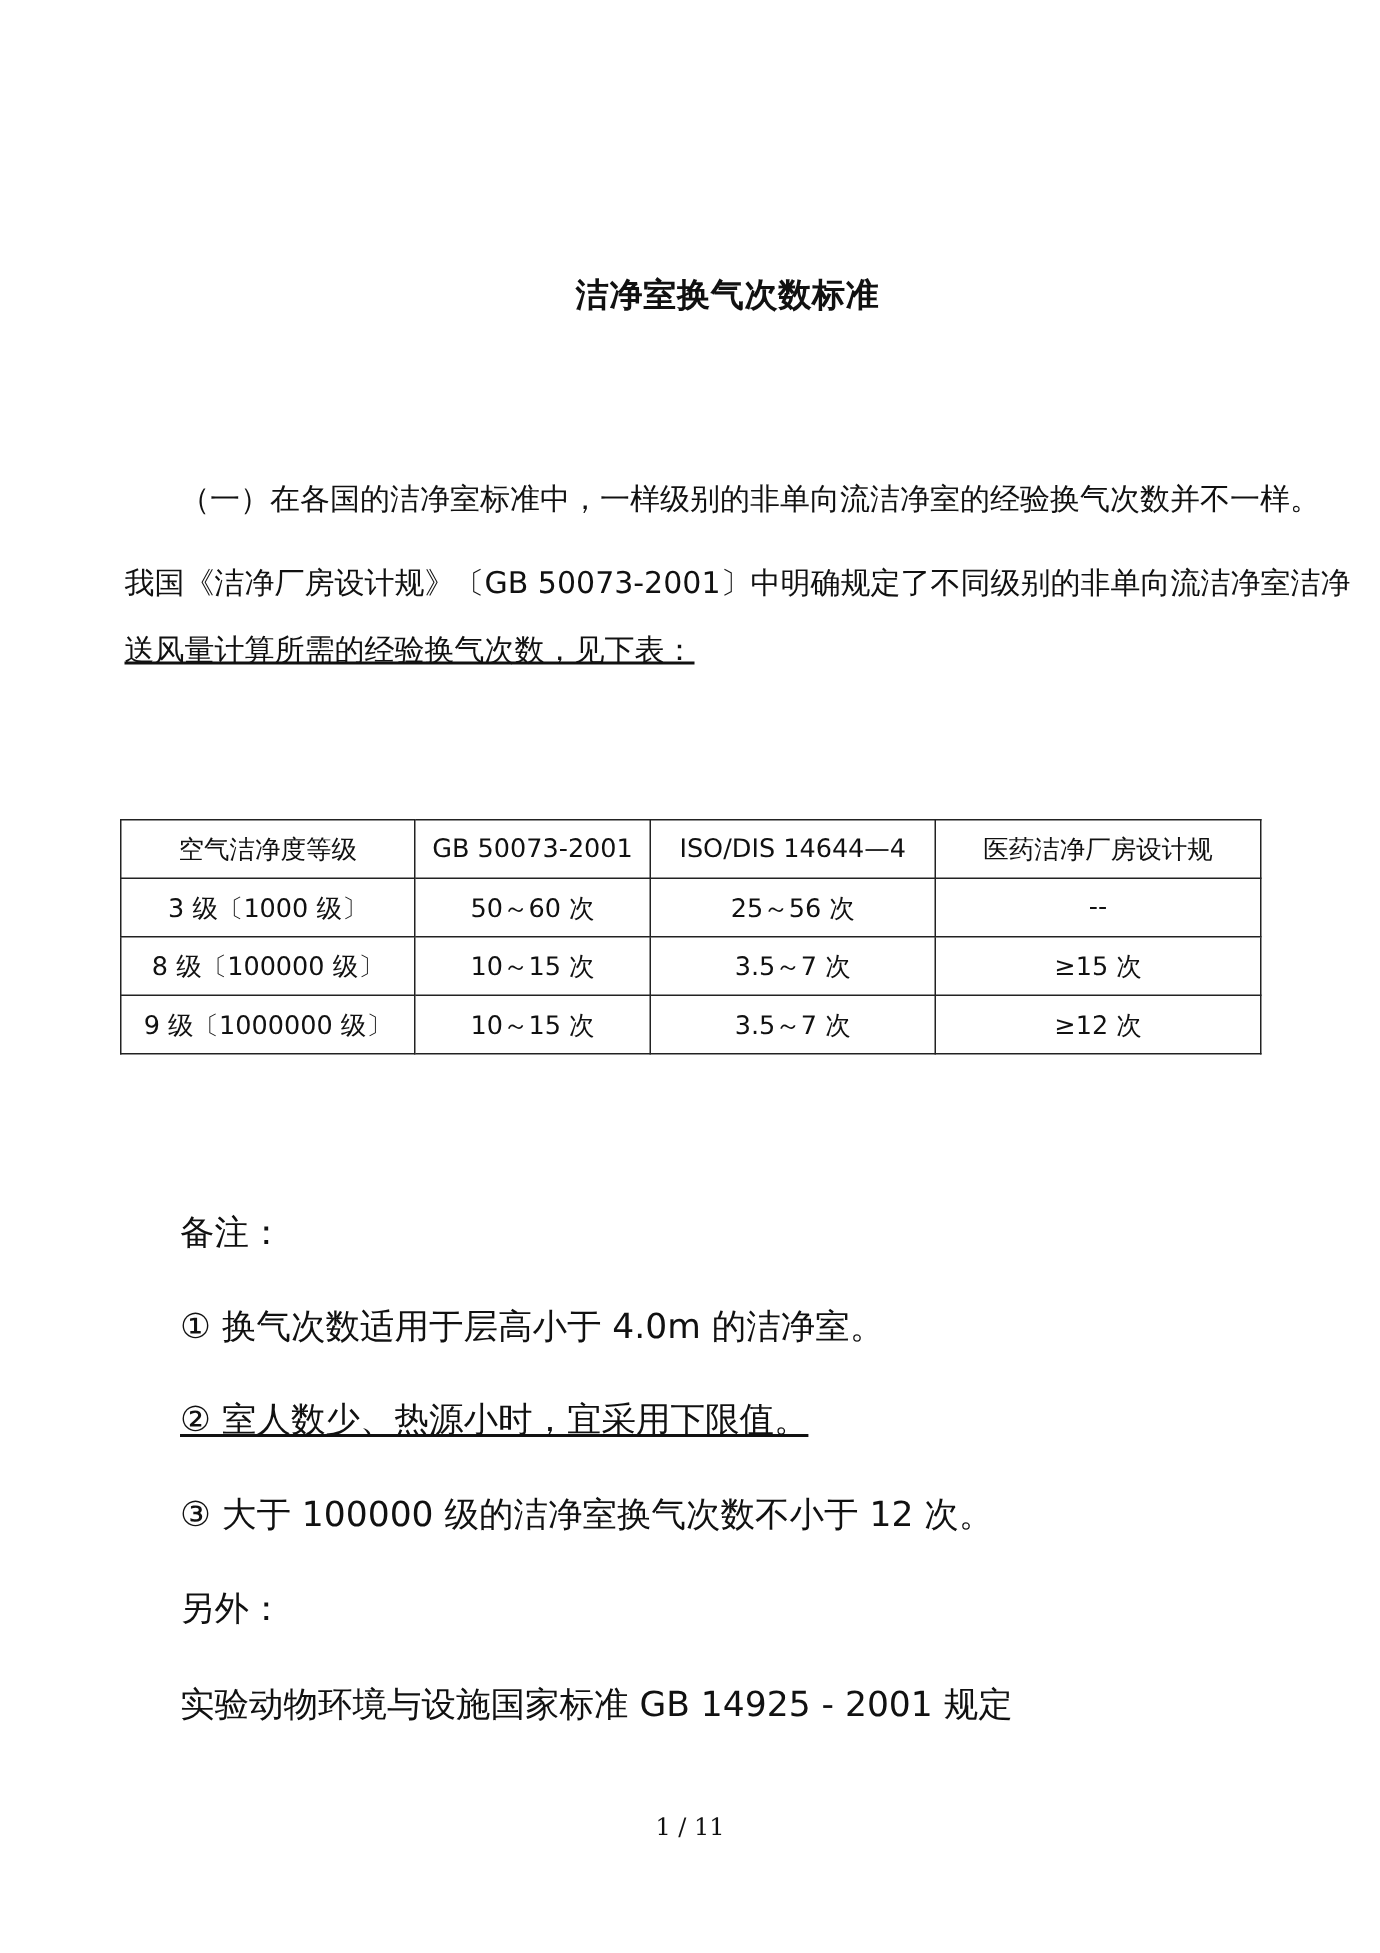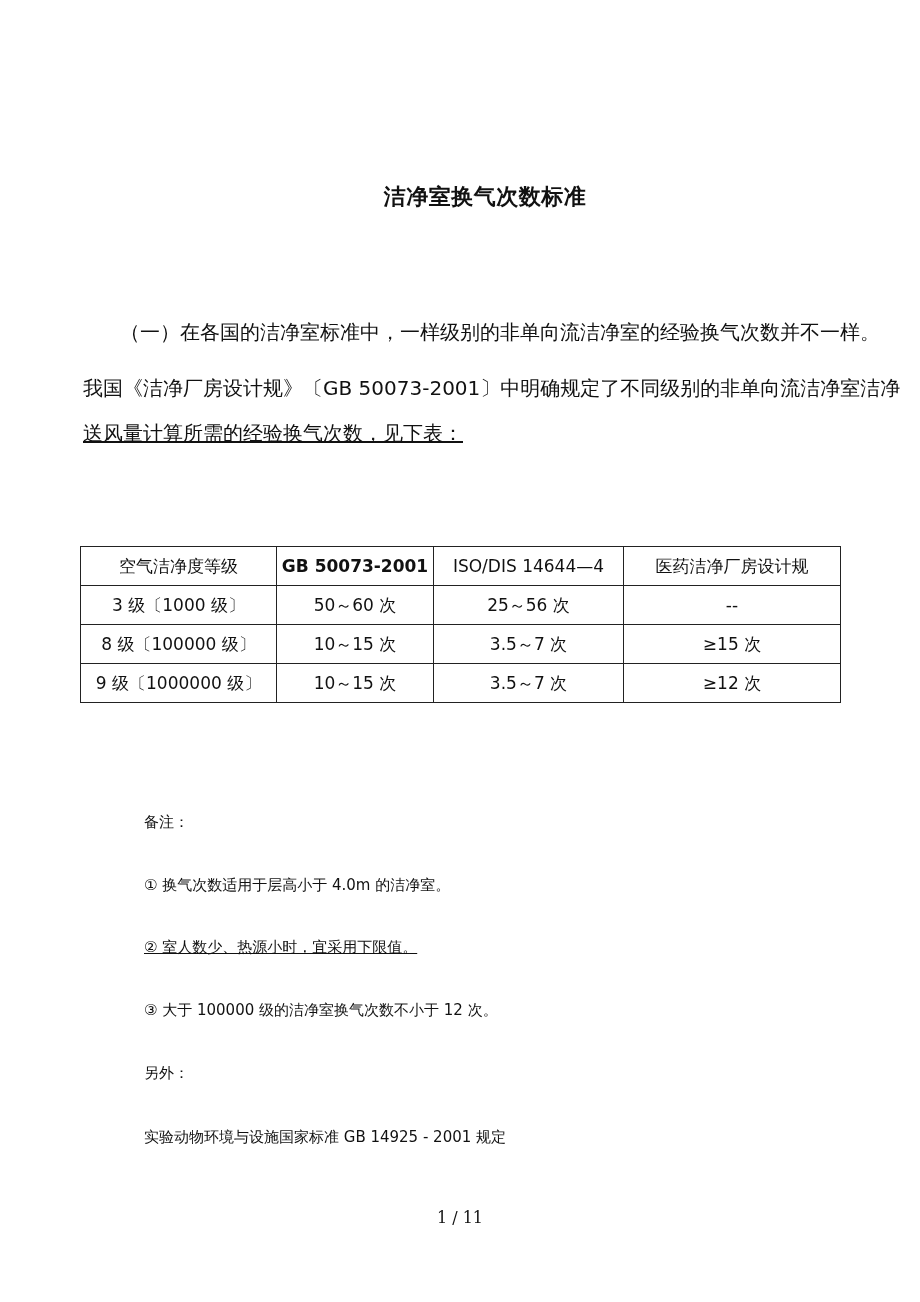--- a/index.html
+++ b/index.html
@@ -6,22 +6,22 @@
     body { width: 920px; height: 1302px; position: relative; overflow: hidden;
       font-family: "DejaVu Sans", "Liberation Sans", sans-serif; color: #111; }
     .title { position: absolute; top: 182px; left: 0; width: 970px; text-align: center;
       font-size: 22px; font-weight: bold; letter-spacing: 0.5px; }
     .para { position: absolute; left: 83px; font-size: 20px; line-height: 20px; white-space: nowrap; }
     .p1 { top: 322px; left: 120px; }
     table.std { position: absolute; top: 546px; left: 80px; border-collapse: collapse;
       font-size: 17px; }
     table.std td { border: 1.5px solid #222; height: 38px; padding: 0; text-align: center;
       vertical-align: middle; white-space: nowrap; }
-    .c1 { width: 195px; } .c2 { width: 156px; font-weight: bold; } .c3 { width: 189px; } .c4 { width: 216px; }
-    .note { position: absolute; left: 120px; font-size: 15px; line-height: 20px; white-space: nowrap; margin-left: 24px; }
+    .c1 { width: 195px; } .c2 { width: 156px; } .c3 { width: 189px; } .c4 { width: 216px; }
+    .note { position: absolute; left: 120px; font-size: 23px; line-height: 20px; white-space: nowrap; }
     .footer { position: absolute; top: 1208px; left: 0; width: 920px; text-align: center;
       font-family: "DejaVu Serif", serif; font-size: 16px; }
   </style>
 </head>
 <body>
 
 <div>
   <div class="title">洁净室换气次数标准</div>
 
   <div class="para p1" style="top:322px;">（一）在各国的洁净室标准中，一样级别的非单向流洁净室的经验换气次数并不一样。</div>

